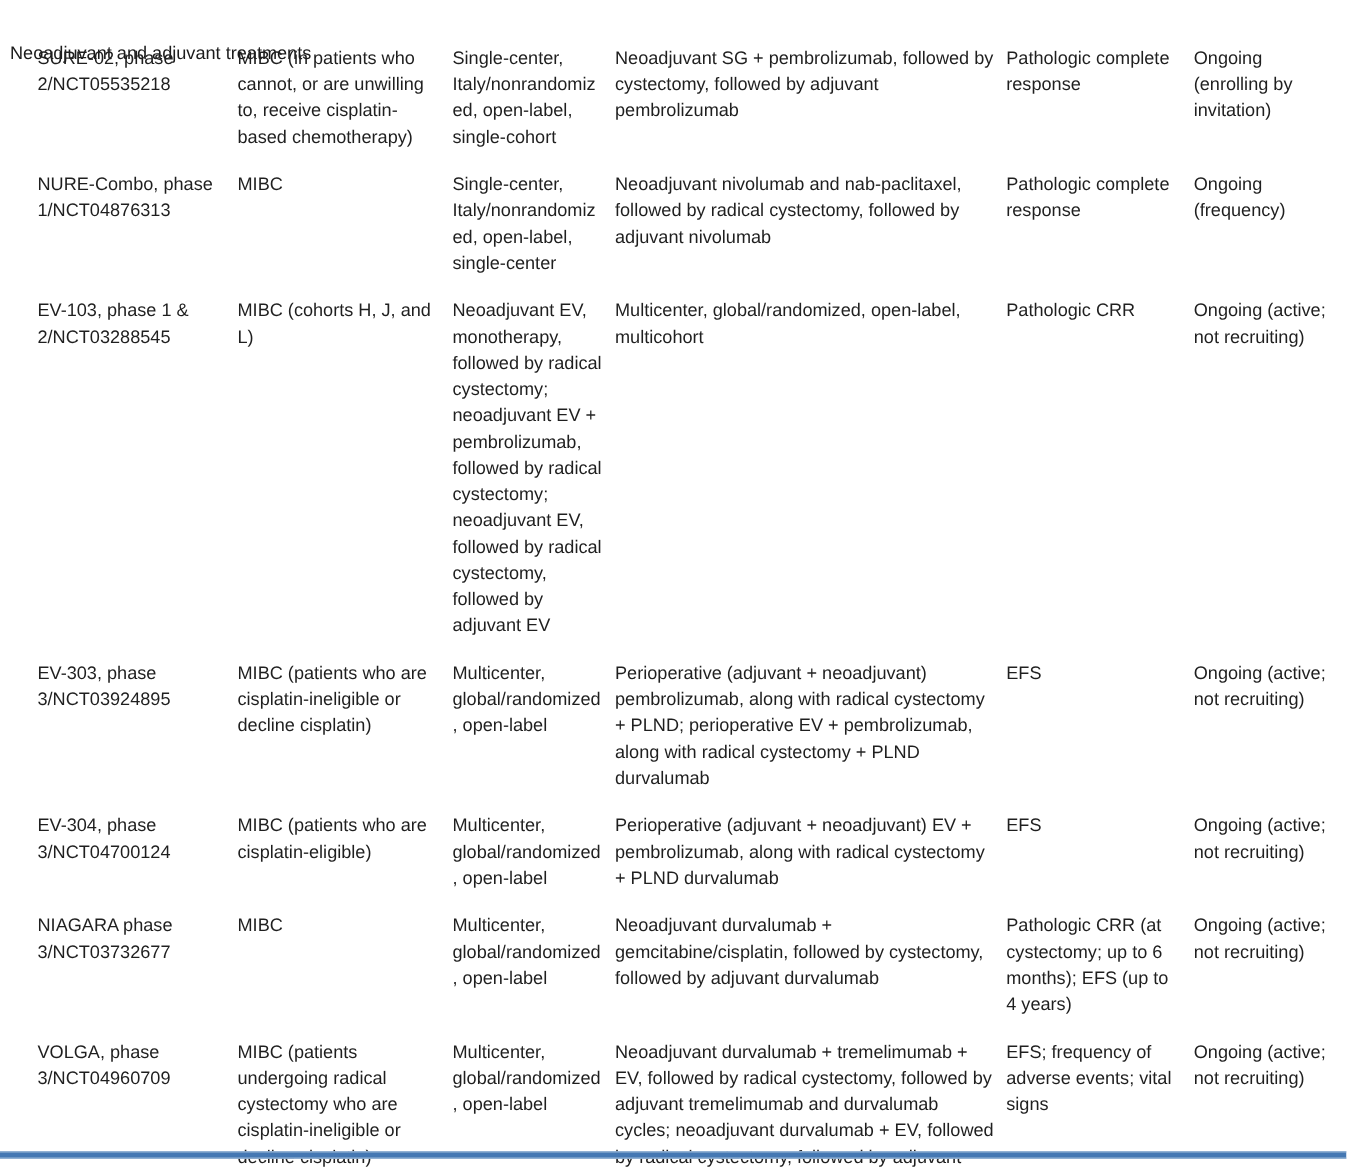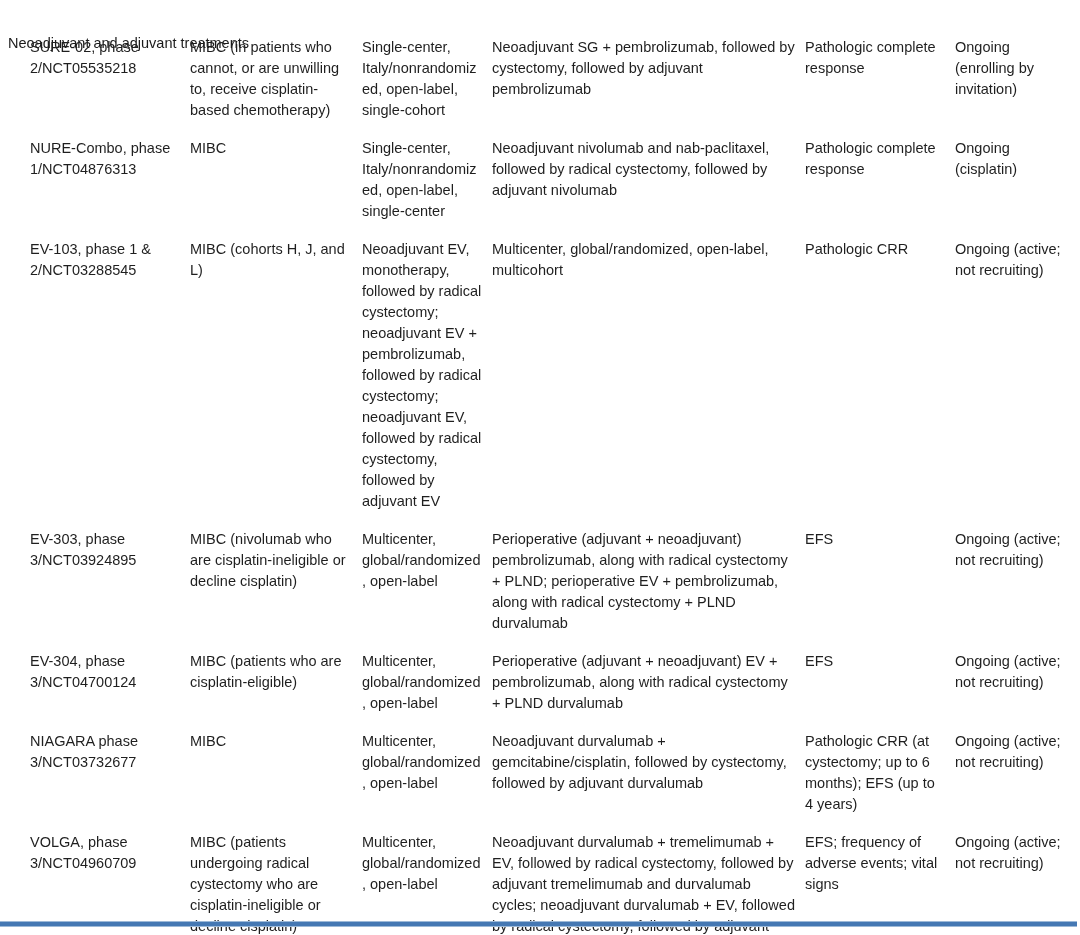--- a/index.html
+++ b/index.html
@@ -68,35 +68,35 @@
     <div class="cell">Pathologic complete response</div>
     <div class="cell">Ongoing (enrolling by invitation)</div>
   </div>
 
   <div class="row">
     <div class="cell">NURE-Combo, phase 1/NCT04876313</div>
     <div class="cell">MIBC</div>
     <div class="cell">Single-center, Italy/nonrandomized, open-label, single-center</div>
     <div class="cell">Neoadjuvant nivolumab and nab-paclitaxel, followed by radical cystectomy, followed by adjuvant nivolumab</div>
     <div class="cell">Pathologic complete response</div>
-    <div class="cell">Ongoing (cisplatin)</div>
+    <div class="cell">Ongoing (frequency)</div>
   </div>
 
   <div class="row">
     <div class="cell">EV-103, phase 1 &amp; 2/NCT03288545</div>
     <div class="cell">MIBC (cohorts H, J, and L)</div>
     <div class="cell">Neoadjuvant EV, monotherapy, followed by radical cystectomy; neoadjuvant EV + pembrolizumab, followed by radical cystectomy; neoadjuvant EV, followed by radical cystectomy, followed by adjuvant EV</div>
     <div class="cell">Multicenter, global/randomized, open-label, multicohort</div>
     <div class="cell">Pathologic CRR</div>
     <div class="cell">Ongoing (active; not recruiting)</div>
   </div>
 
   <div class="row">
     <div class="cell">EV-303, phase 3/NCT03924895</div>
-    <div class="cell">MIBC (nivolumab who are cisplatin-ineligible or decline cisplatin)</div>
+    <div class="cell">MIBC (patients who are cisplatin-ineligible or decline cisplatin)</div>
     <div class="cell">Multicenter, global/randomized, open-label</div>
     <div class="cell">Perioperative (adjuvant + neoadjuvant) pembrolizumab, along with radical cystectomy + PLND; perioperative EV + pembrolizumab, along with radical cystectomy + PLND durvalumab</div>
     <div class="cell">EFS</div>
     <div class="cell">Ongoing (active; not recruiting)</div>
   </div>
 
   <div class="row">
     <div class="cell">EV-304, phase 3/NCT04700124</div>
     <div class="cell">MIBC (patients who are cisplatin-eligible)</div>
     <div class="cell">Multicenter, global/randomized, open-label</div>

